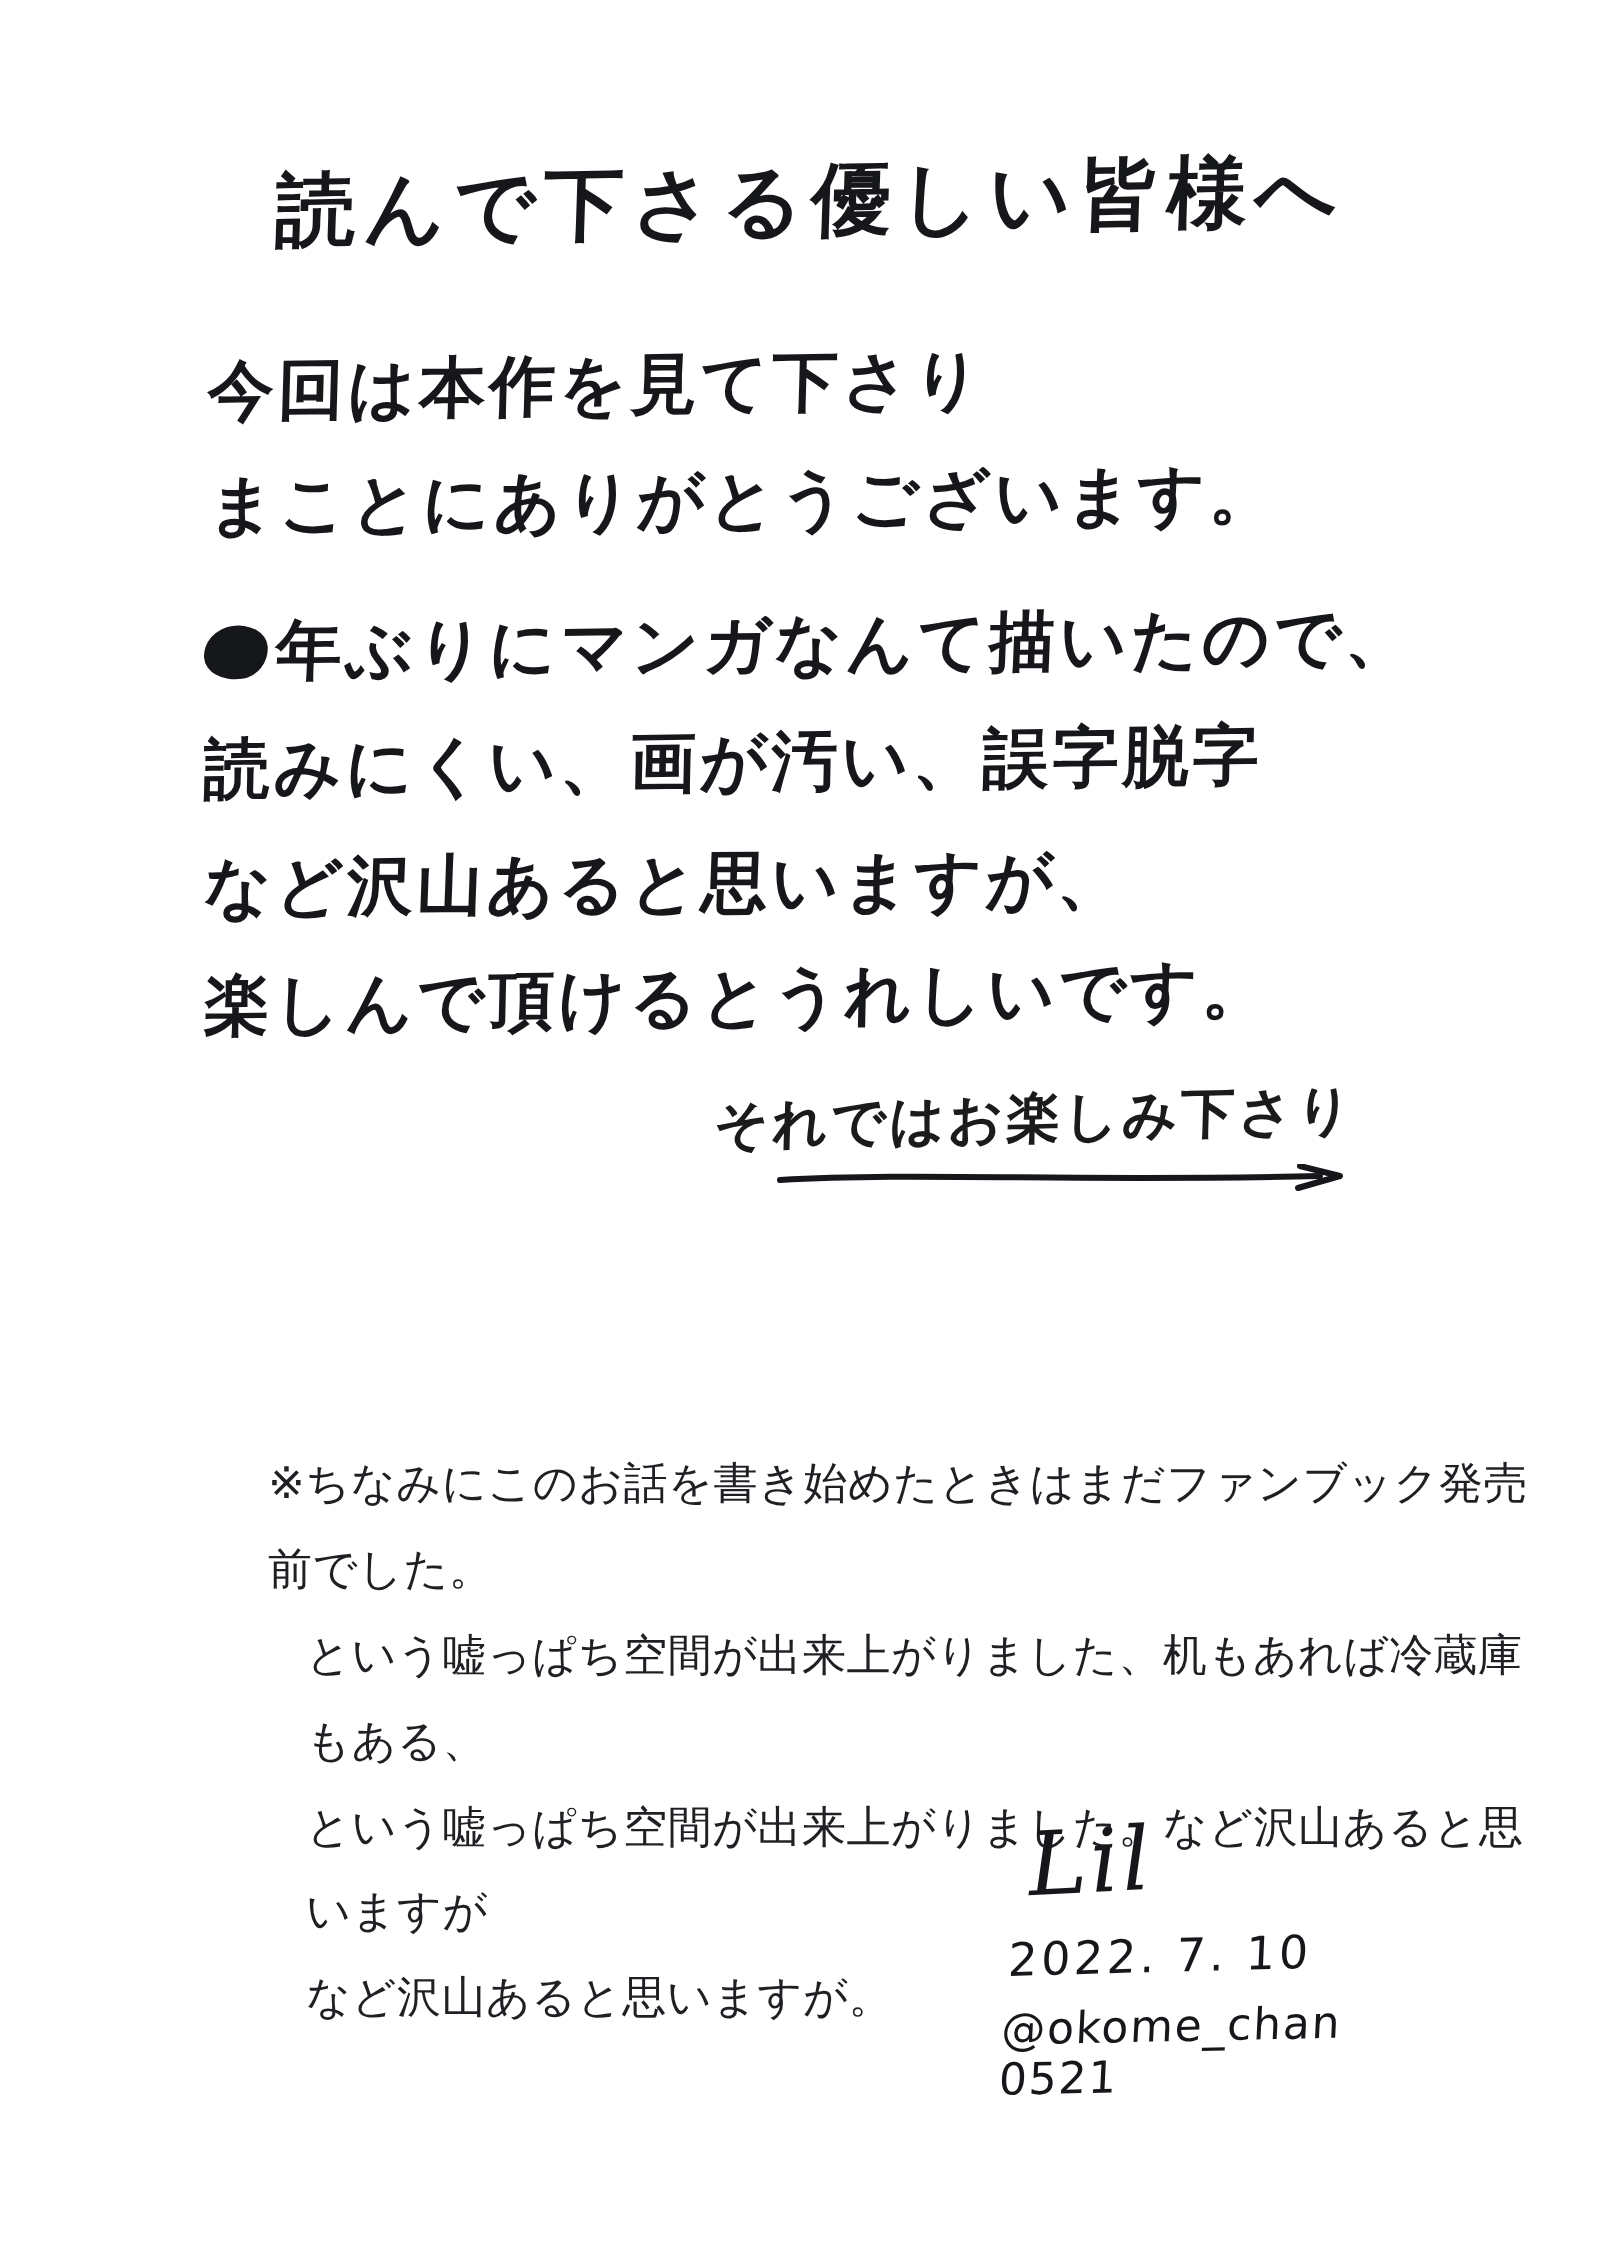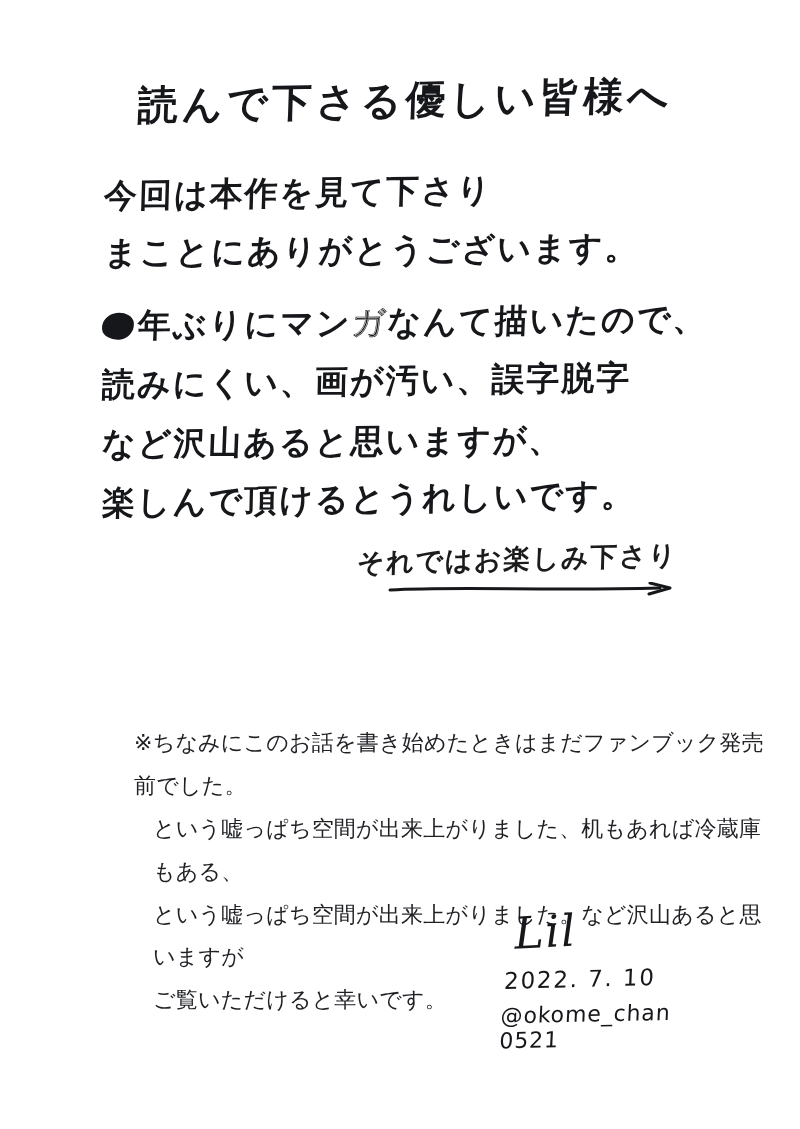--- a/index.html
+++ b/index.html
@@ -173,21 +173,21 @@
         <path d="M2 8 C 70 4, 150 9, 272 6" stroke="#16171a" stroke-width="3" fill="none" stroke-linecap="round"></path>
         <path d="M262 1 L 282 6 L 261 12" stroke="#16171a" stroke-width="3" fill="none" stroke-linecap="round" stroke-linejoin="round"></path>
       </svg>
     </div>
   </div>
 
   <div class="note">
     <p>※ちなみにこのお話を書き始めたときはまだファンブック発売前でした。</p>
     <p class="indent">という嘘っぱち空間が出来上がりました、机もあれば冷蔵庫もある、</p>
     <p class="indent">という嘘っぱち空間が出来上がりました。など沢山あると思いますが</p>
-    <p class="indent">ご覧いただけると幸いです。</p>
+    <p class="indent">など沢山あると思いますが。</p>
   </div>
 
   <div class="signature">
     <div class="sig-name">Lil</div>
     <div class="sig-date">2022. 7. 10</div>
     <div class="sig-handle">@okome_chan 0521</div>
   </div>
 
 </div>
 

